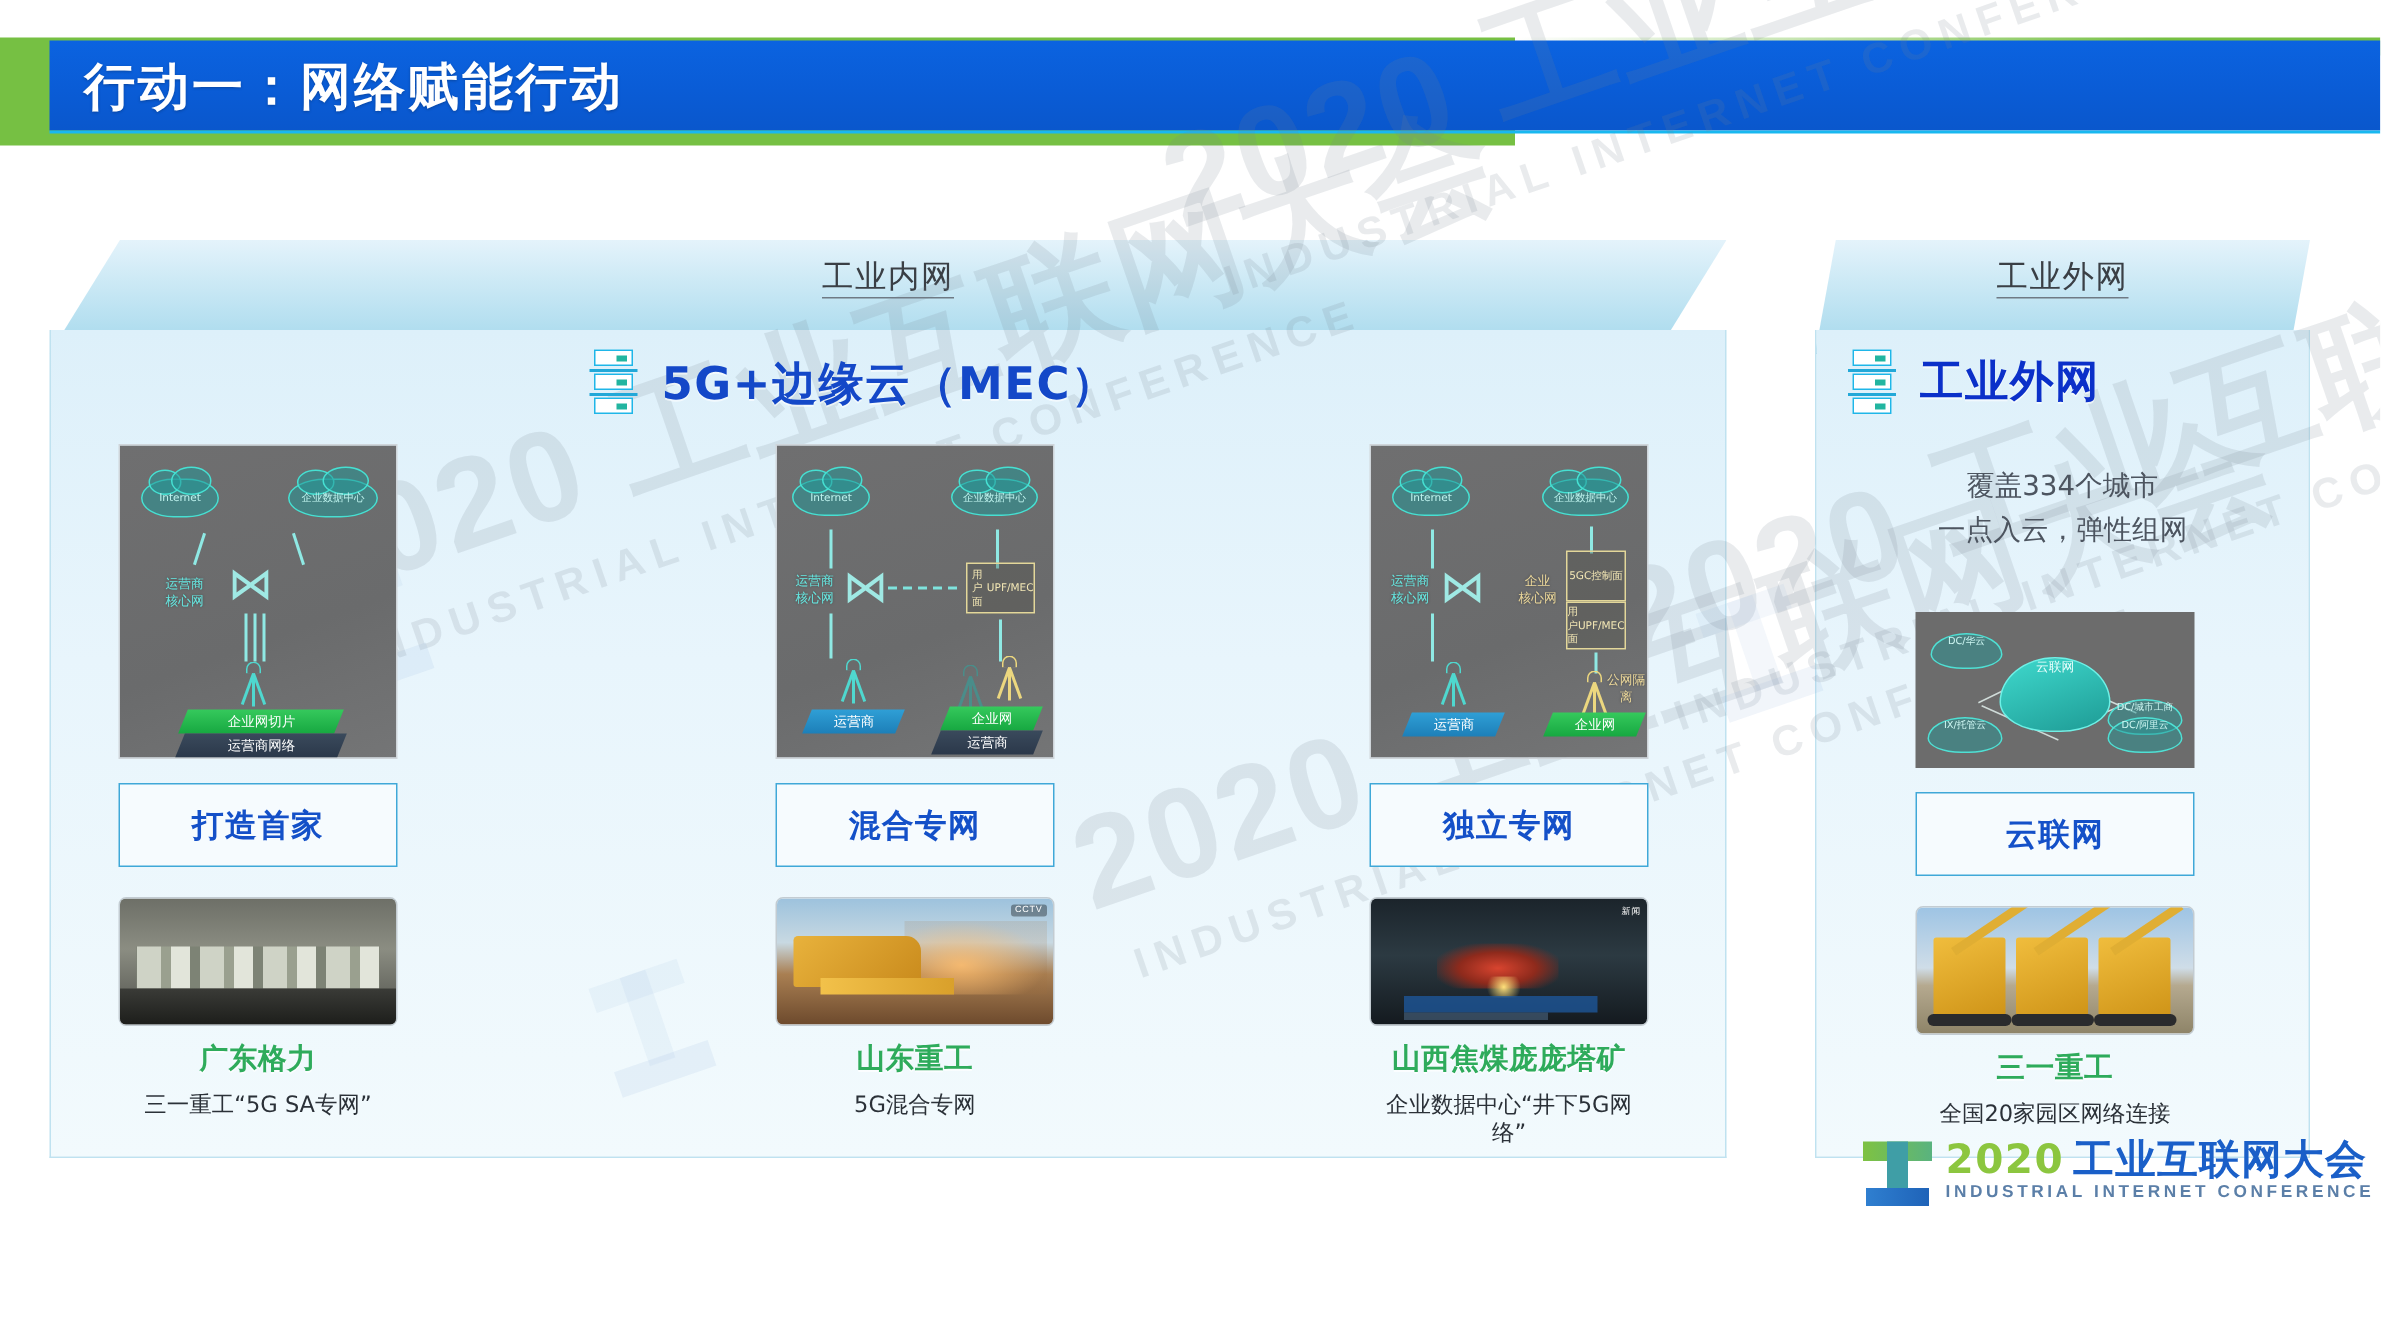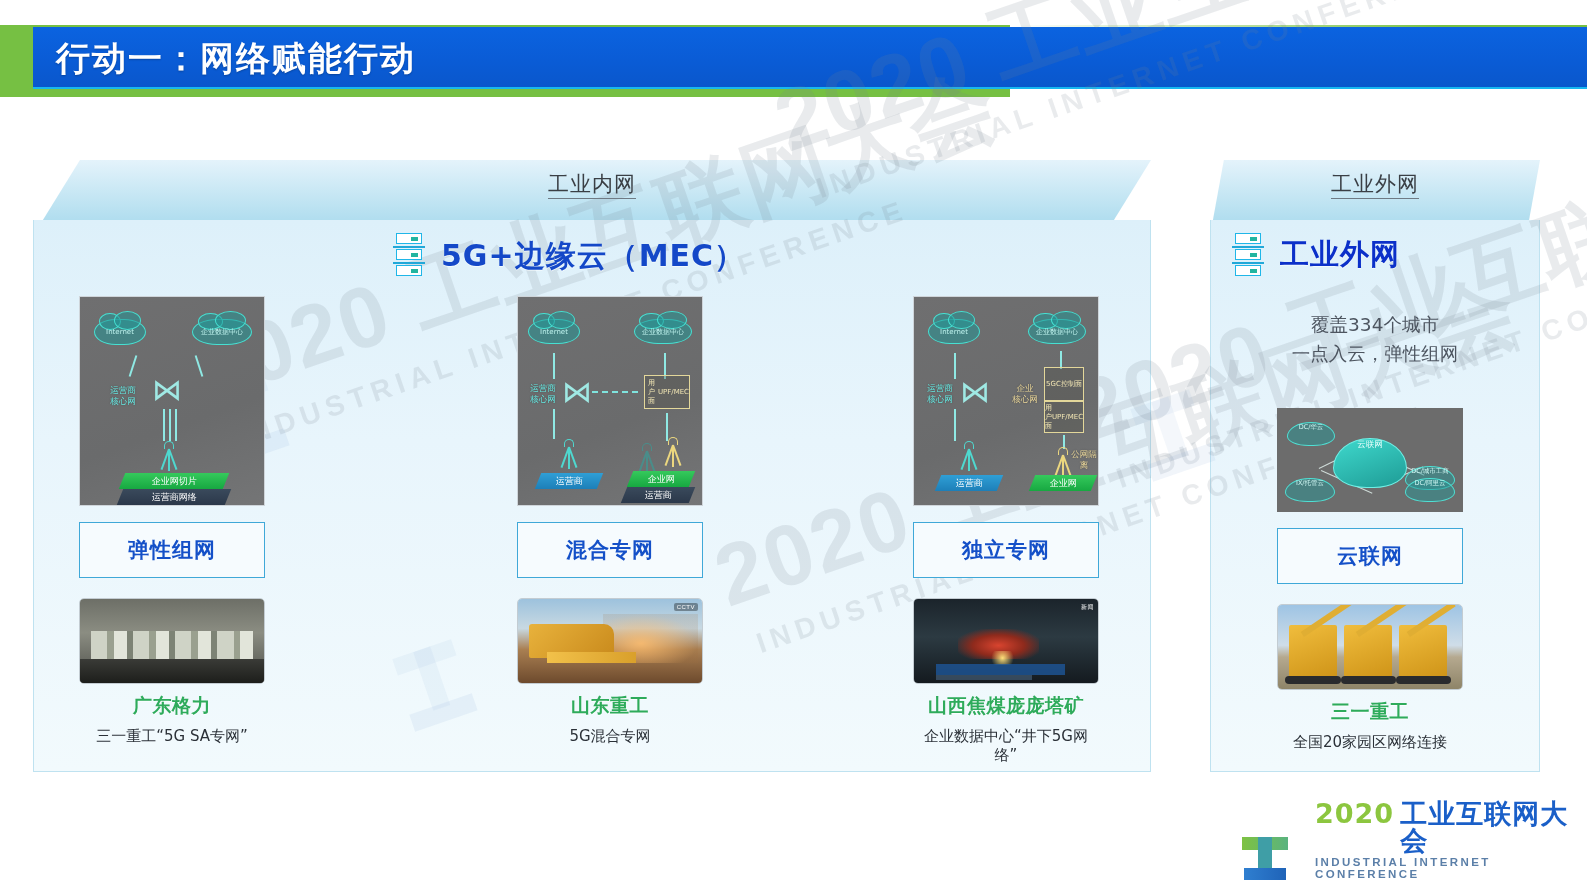--- a/index.html
+++ b/index.html
@@ -238,21 +238,21 @@
   
   .cloudnet { position: relative; margin-top: 0; width: 100%; height: 104px; background: #6c6c6c; overflow: hidden; }
   .cn-c { position: absolute; border-radius: 50% 50% 45% 45%/60% 60% 40% 40%;
           background: rgba(40,150,150,.5); border: 1.2px solid #4fe0d4;
           color: #cdf6f2; font-size: 6.5px; display:flex; align-items:flex-start; justify-content:center;
           font-family: "DejaVu Sans", sans-serif; }
   .cn-mid { background: linear-gradient(160deg,#3fd9cd,#1e9b95); border-color:#6ef0e6; color:#eafffd; font-size:8.5px; }
   .cn-line { position:absolute; height:1.4px; background:#e8f7f4; transform-origin:left center; opacity:.8; }
 
   
-  .logo { position: absolute; left: 1242px; top: 800px; display: flex; align-items: flex-end; gap: 27px; z-index: 6; }
+  .logo { position: absolute; left: 1242px; top: 760px; display: flex; align-items: flex-start; gap: 9px; z-index: 6; }
   .logo-mark { position: relative; width: 46px; height: 44px; flex: none; }
   .logo-mark .lm-h { position: absolute; left: 0; top: 1px; width: 46px; height: 13px;
                      background: linear-gradient(to right,#7ec242,#59b37f); }
   .logo-mark .lm-v { position: absolute; left: 16px; top: 1px; width: 14px; height: 31px; background: #3f9ea6; }
   .logo-mark .lm-b { position: absolute; left: 2px; bottom: 0; width: 42px; height: 12px;
                      background: linear-gradient(to right,#2f7fd0,#1f63b8); }
   .logo-text { line-height: 1; }
   .logo-text .l1 { display: flex; align-items: baseline; gap: 6px; }
   .logo-text .yr { font-size: 27px; font-weight: bold; color: #8cc63f; letter-spacing: 1px;
                    font-family: "DejaVu Sans","Liberation Sans",sans-serif; }
@@ -368,21 +368,21 @@
           <i class="r"></i>
         </div>
       <div class="plate green" style="left:42px; top:176px; width:104px;">
           <span>企业网切片</span>
         </div>
       <div class="plate dark" style="left:40px; top:192px; width:108px;">
           <span>运营商网络</span>
         </div>
     </div>
     <div class="pill">
-      <div class="t">弹性组网</div>
+      <div class="t">打造首家</div>
     </div>
     <div class="photo p1">
       <div class="sky"></div>
         <div class="mach"></div>
     </div>
     <div class="company">广东格力</div>
     <div class="caption">三一重工“5G SA专网”</div>
   </div>
 
   <div class="col c2" style="top:296px">

